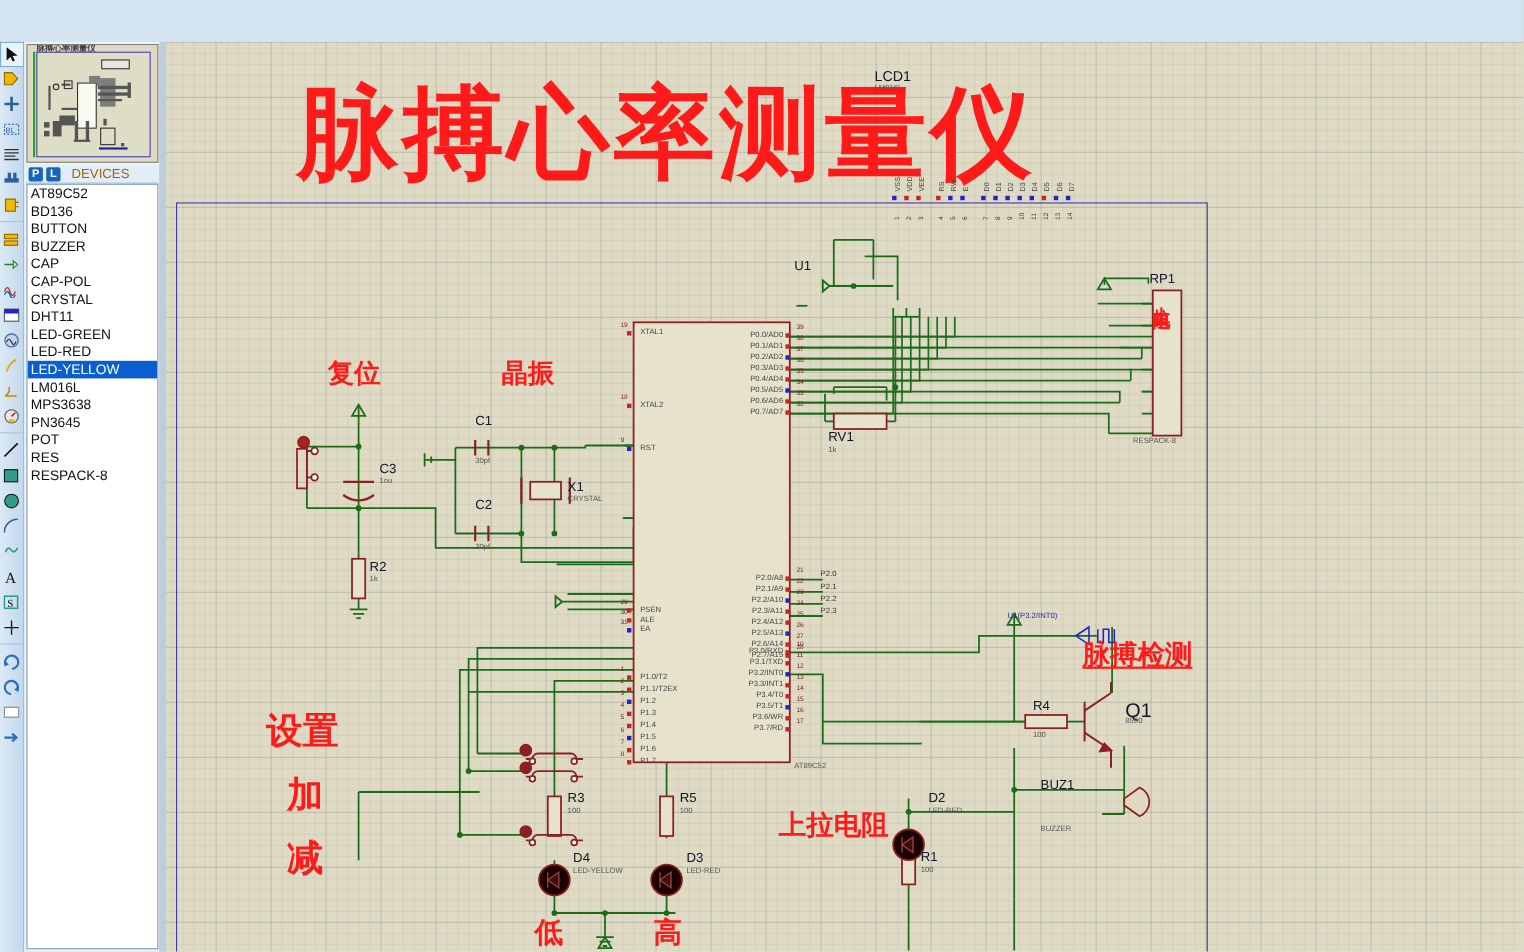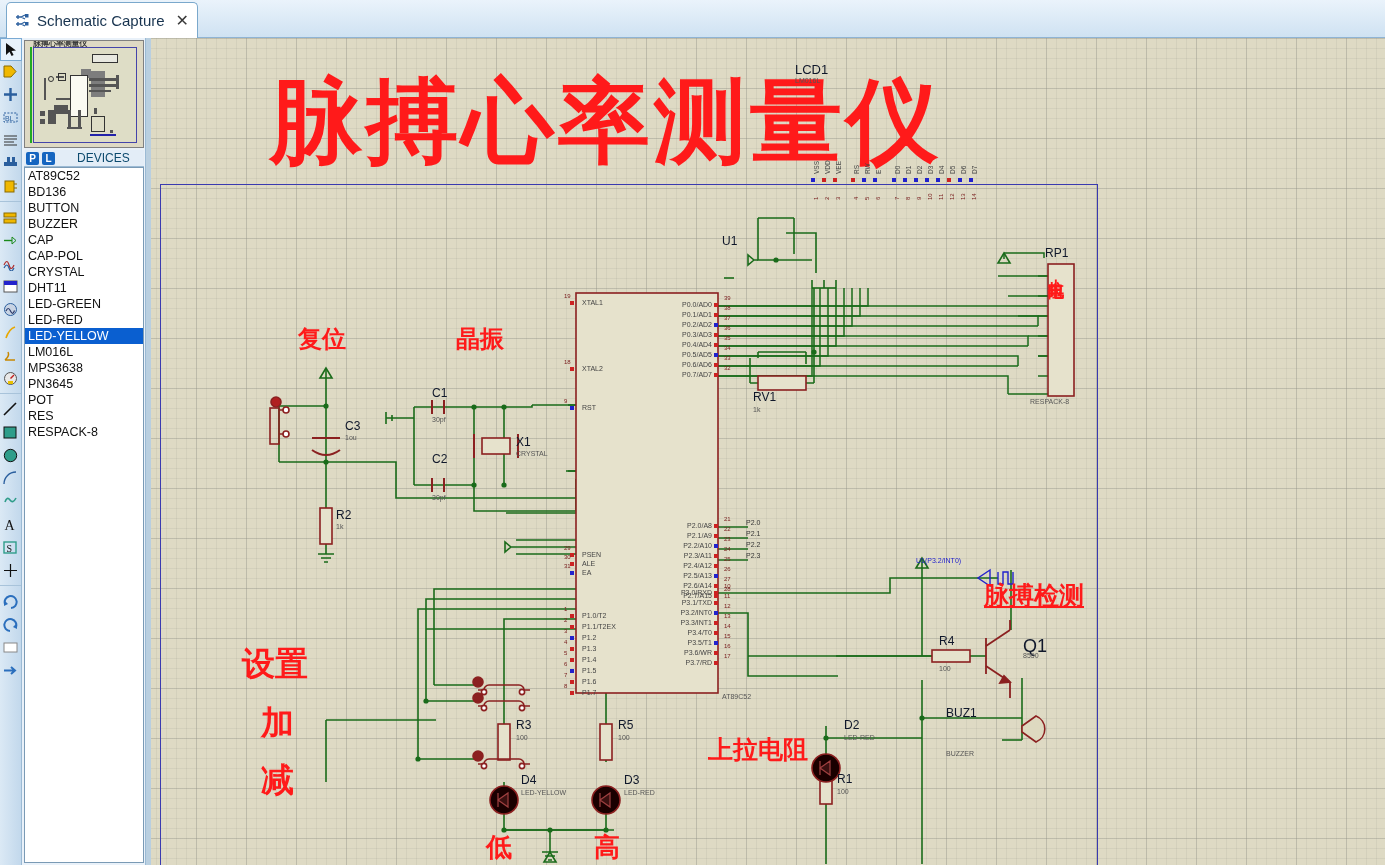--- a/index.html
+++ b/index.html
@@ -68,21 +68,21 @@
   #devhdr {
     position:absolute; left:2px; top:112px; width:120px; height:17px;
     background:#e3edf7; display:flex; align-items:center; gap:3px; padding-left:2px;
     border-bottom:1px solid #9bbad4;
   }
   .sqbtn {
     width:13px; height:13px; background:#1565c0; color:#fff;
     font-size:10px; font-weight:bold; text-align:center; line-height:13px;
     border-radius:2px;
   }
-  #devhdr .hlabel { font-size:12px; color:#0c4a6e; margin-left:19px; }
+  #devhdr .hlabel { font-size:12px; color:#a16207; margin-left:7px; }
   #devlist {
     position:absolute; left:2px; top:129px; width:120px; height:696px;
     background:#ffffff; border:1px solid #7a9ab5; overflow:hidden;
   }
   .dev {
     font-size:12.5px; color:#111; padding:0 3px; height:16px; line-height:16px;
     white-space:nowrap; font-family:"Liberation Sans", sans-serif;
   }
   .dev.sel { background:#0a5fd0; color:#fff; }
 
@@ -169,36 +169,20 @@
   .genlbl {
     position:absolute; font-size:7px; color:#2222cc;
     font-family:"Liberation Sans", sans-serif; white-space:nowrap;
   }
 </style>
 </head>
 <body>
 
 <div id="app">
 
-  <div id="tabbar">
-    <div id="tab-active">
-      <span class="tabicon">
-        <svg width="15" height="15" viewBox="0 0 15 15">
-          <g stroke="#2b5f9e" stroke-width="1.3" fill="none">
-            <path d="M1 4 h5 M3 2 v4 M6 4 l4 -2 M6 4 l4 2"></path>
-            <path d="M1 11 h5 M3 9 v4 M6 11 l4 -2 M6 11 l4 2"></path>
-          </g>
-          <rect x="10" y="1" width="3.5" height="3.5" fill="#2b5f9e"></rect>
-          <rect x="10" y="9" width="3.5" height="3.5" fill="#2b5f9e"></rect>
-        </svg>
-      </span>
-      <span class="tablabel">Schematic Capture</span>
-      <span class="closex">✕</span>
-    </div>
-  </div>
 
   <div id="lefttools">
     <div class="tool sel">
       <svg width="15" height="15" viewBox="0 0 15 15">
           <path d="M2 1 L2 13 L5.5 9.8 L7.6 14 L9.6 13 L7.5 9 L12 8.5 Z" fill="#111"></path>
         </svg>
     </div>
     <div class="tool">
       <svg width="15" height="15" viewBox="0 0 15 15">
           <path d="M1 2 L8 2 L13 7.5 L8 13 L1 13 Z" fill="#f0b800" stroke="#8a6b00"></path>
@@ -848,21 +832,21 @@
         <div class="pinnum" style="left: 578px; top: 615px;">17</div>
         <div class="padr" style="left: 568px; top: 623px;"></div>
       </div>
     <div id="net-labels">
         <div class="pintxt" style="left: 600px; top: 481px; color: rgb(51, 51, 51);">P2.0</div>
         <div class="pintxt" style="left: 600px; top: 492px; color: rgb(51, 51, 51);">P2.1</div>
         <div class="pintxt" style="left: 600px; top: 503px; color: rgb(51, 51, 51);">P2.2</div>
         <div class="pintxt" style="left: 600px; top: 514px; color: rgb(51, 51, 51);">P2.3</div>
       </div>
 
-    <div class="reftxt" style="left:286px;top:348px;font-size:12px;">C1</div>
+    <div class="reftxt" style="left:286px;top:337px;font-size:12px;">C1</div>
     <div class="valtxt" style="left:286px;top:378px;">30pf</div>
     <div class="reftxt" style="left:286px;top:414px;font-size:12px;">C2</div>
     <div class="valtxt" style="left:286px;top:456px;">30pf</div>
     <div class="reftxt" style="left:199px;top:381px;font-size:12px;">C3</div>
     <div class="valtxt" style="left:199px;top:396px;">1ou</div>
     <div class="reftxt" style="left:190px;top:470px;font-size:12px;">R2</div>
     <div class="valtxt" style="left:190px;top:485px;">1k</div>
     <div class="reftxt" style="left:370px;top:397px;font-size:12px;">X1</div>
     <div class="valtxt" style="left:370px;top:412px;">CRYSTAL</div>
     <div class="reftxt" style="left:607px;top:352px;font-size:12px;">RV1</div>

